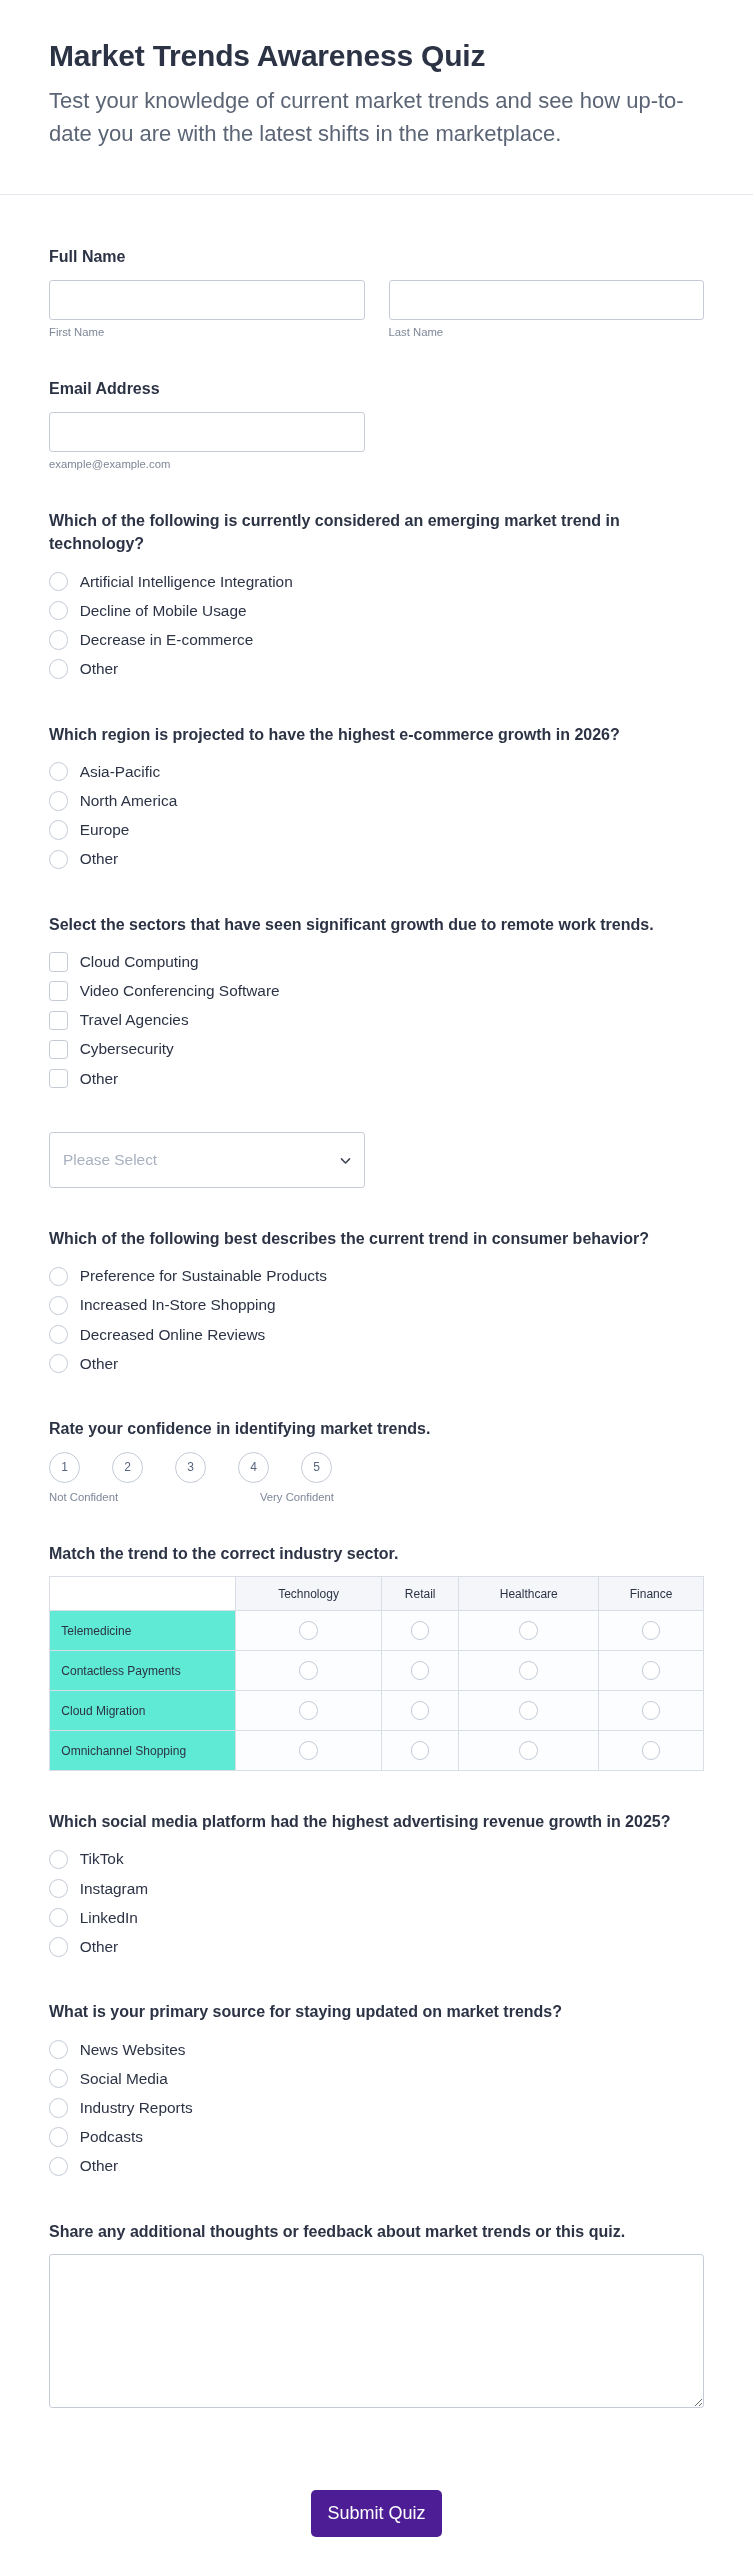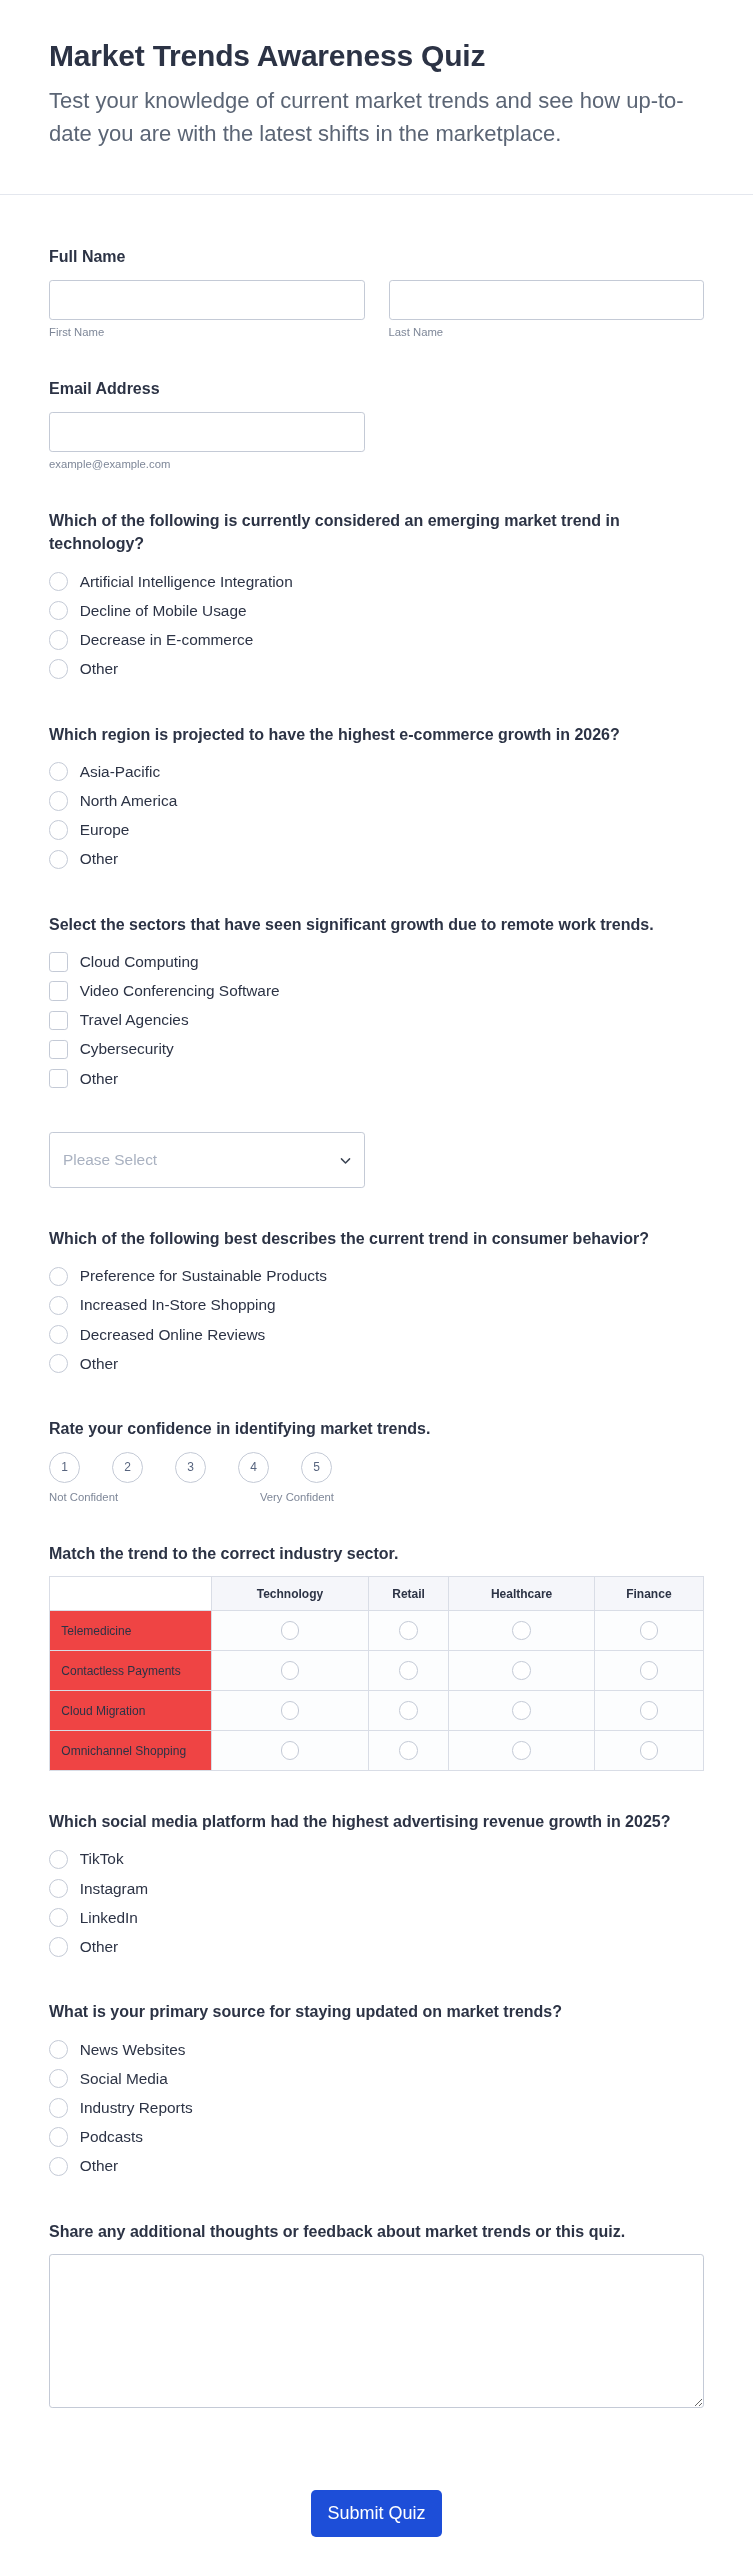--- a/index.html
+++ b/index.html
@@ -111,51 +111,51 @@
     margin-top: 8px;
     font-size: 11.3px;
     color: #7e8798;
   }
   table.matrix { border-collapse: collapse; width: 100%; margin-top: 4.9px; }
   .matrix th, .matrix td { border: 0.8px solid #d9dde6; }
   .matrix thead th {
     background: #f5f6fa;
     height: 34px;
     font-size: 12px;
-    font-weight: 700;
+    font-weight: 400;
     color: #2c3345;
   }
   .matrix thead th.corner { background: #ffffff; }
   .matrix tbody th {
-    background: #ef4444;
+    background: #5eead4;
     font-size: 12px;
     font-weight: 400;
     color: #2c3345;
     text-align: left;
     padding: 0 11.3px;
-    width: 162px;
+    width: 186px;
     height: 40px;
   }
   .matrix td { background: #fcfdfe; text-align: center; height: 40px; }
   .matrix .radio { display: inline-block; vertical-align: middle; width: 18.6px; height: 18.6px; }
   .textarea {
     width: 100%;
     height: 154px;
     border: 0.8px solid #c4cad6;
     border-radius: 3.2px;
     font-family: inherit;
     font-size: 15.4px;
     color: #2c3345;
     padding: 9.7px 11.3px;
     outline: none;
     resize: both;
   }
   .submit-wrap { text-align: center; padding: 40px 0 77px; }
   .submit-btn {
-    background: #1d4ed8;
+    background: #4c1d95;
     color: #ffffff;
     border: none;
     border-radius: 4.9px;
     font-family: inherit;
     font-size: 18px;
     font-weight: 500;
     padding: 13px 16px;
     cursor: pointer;
   }
 </style>

